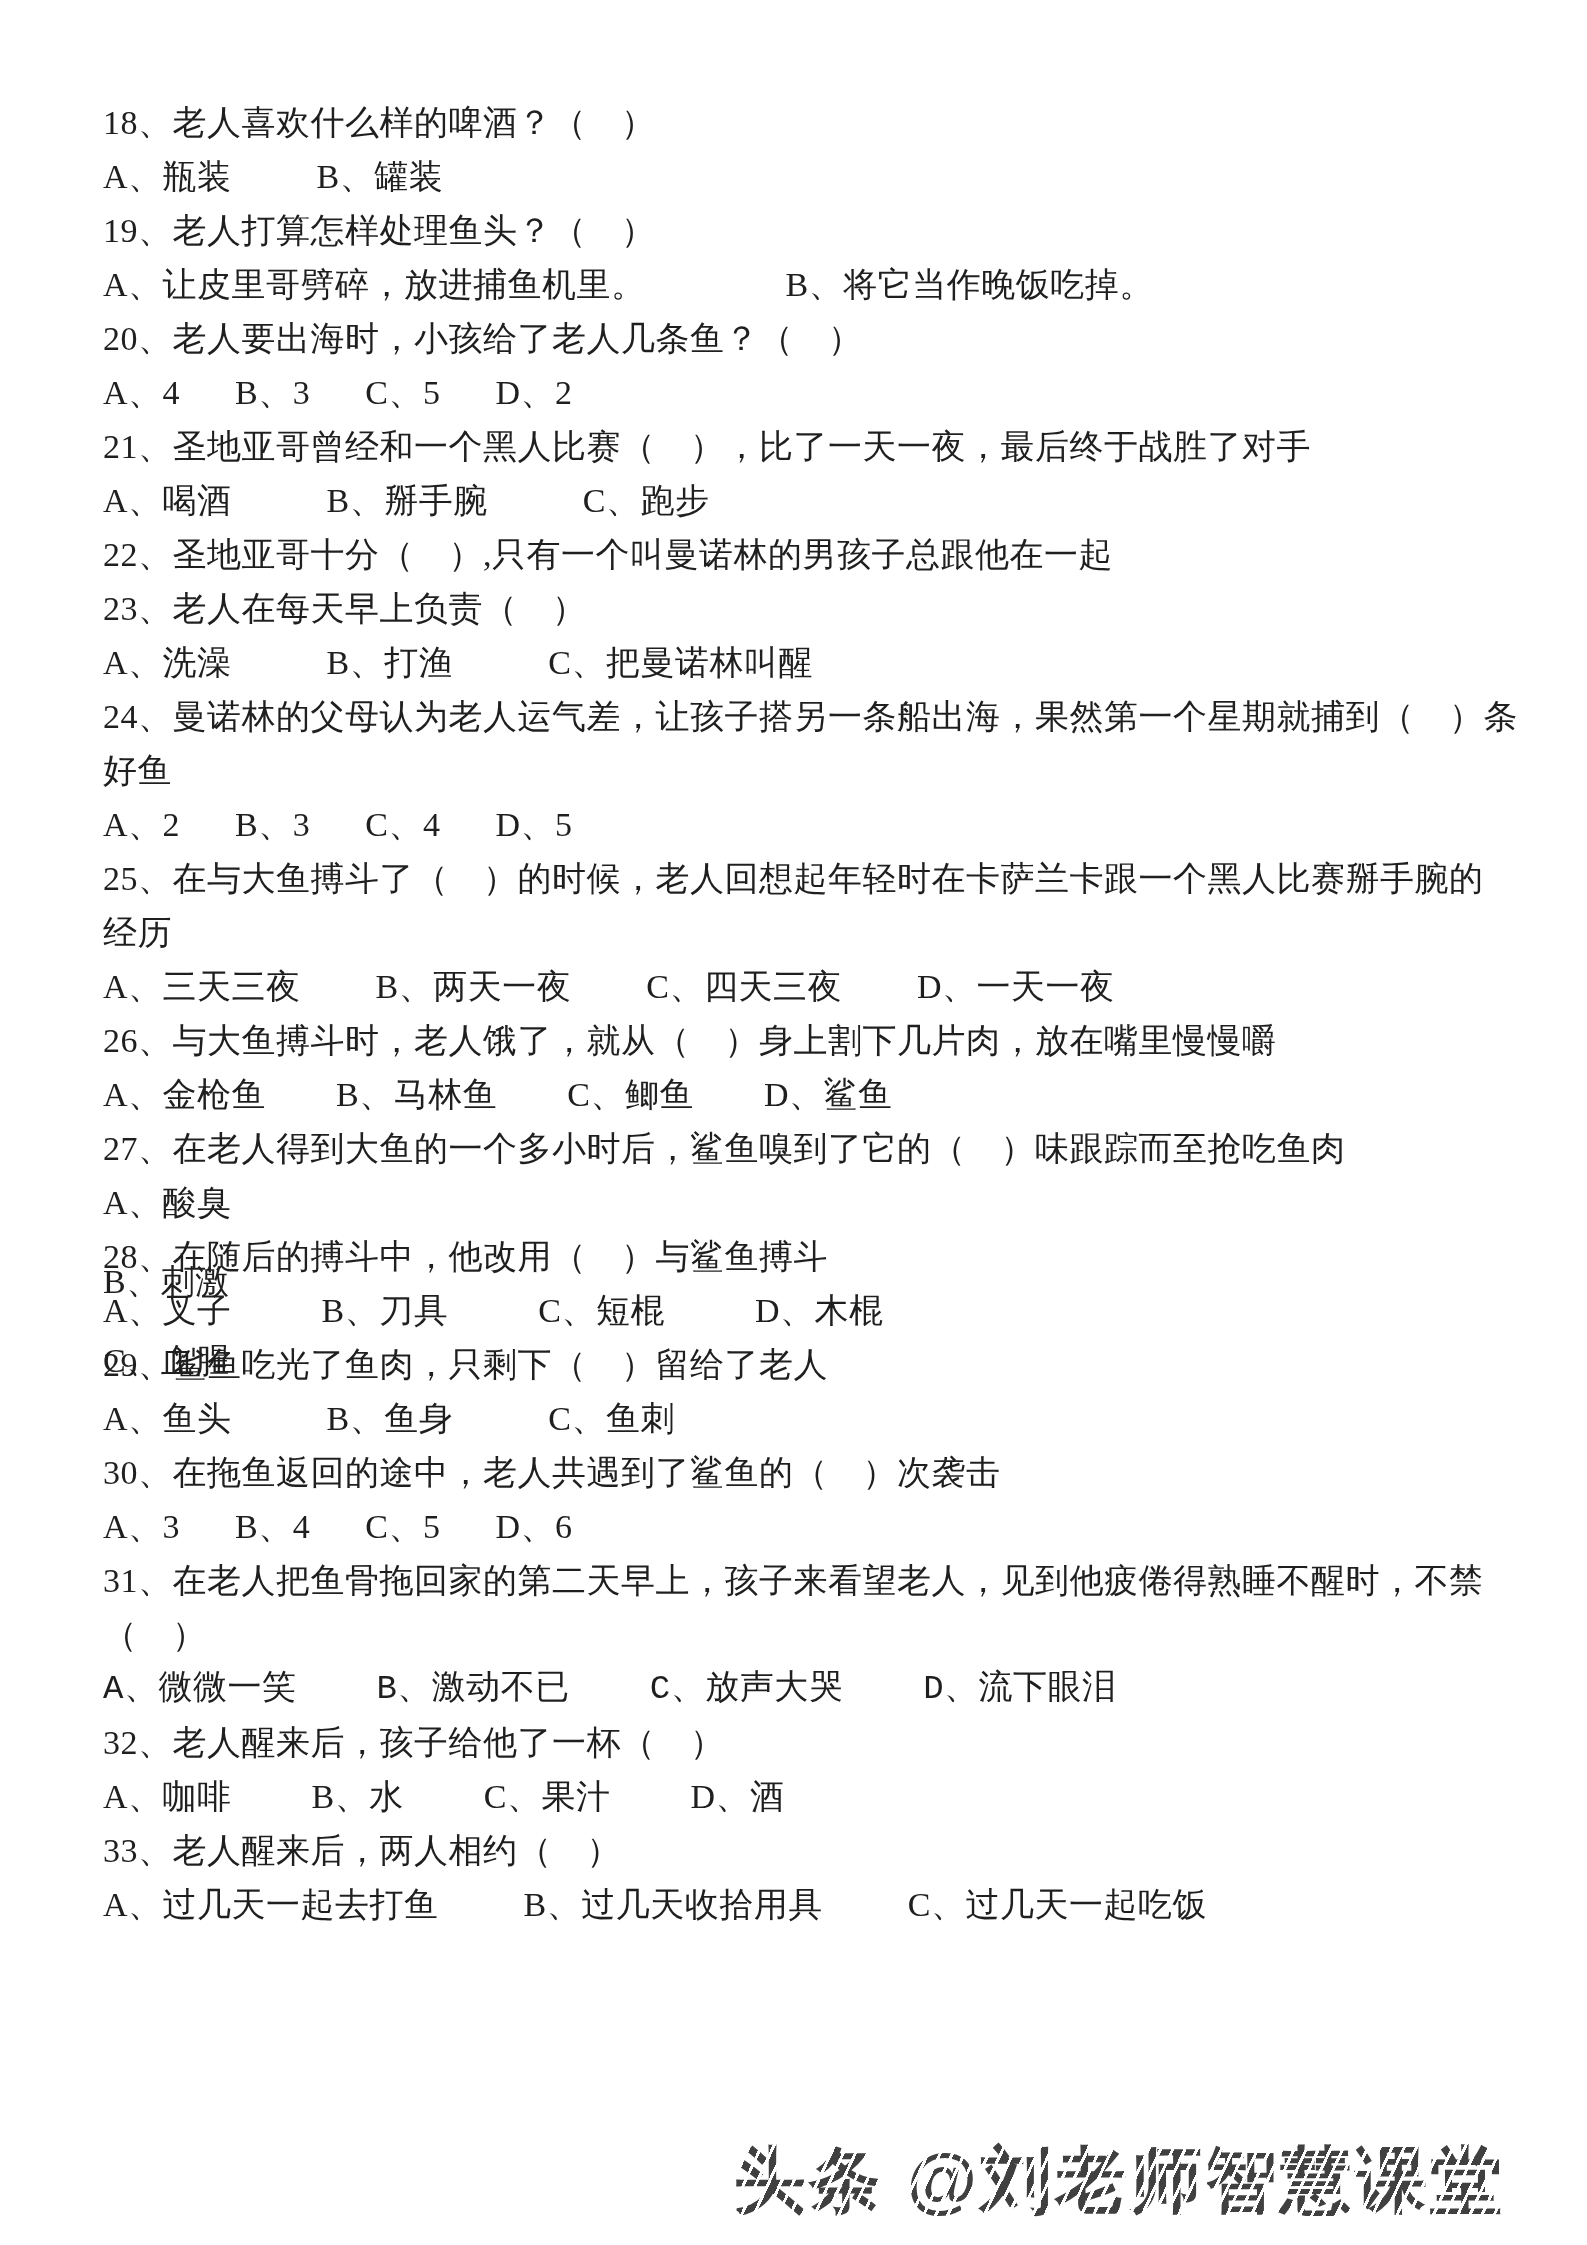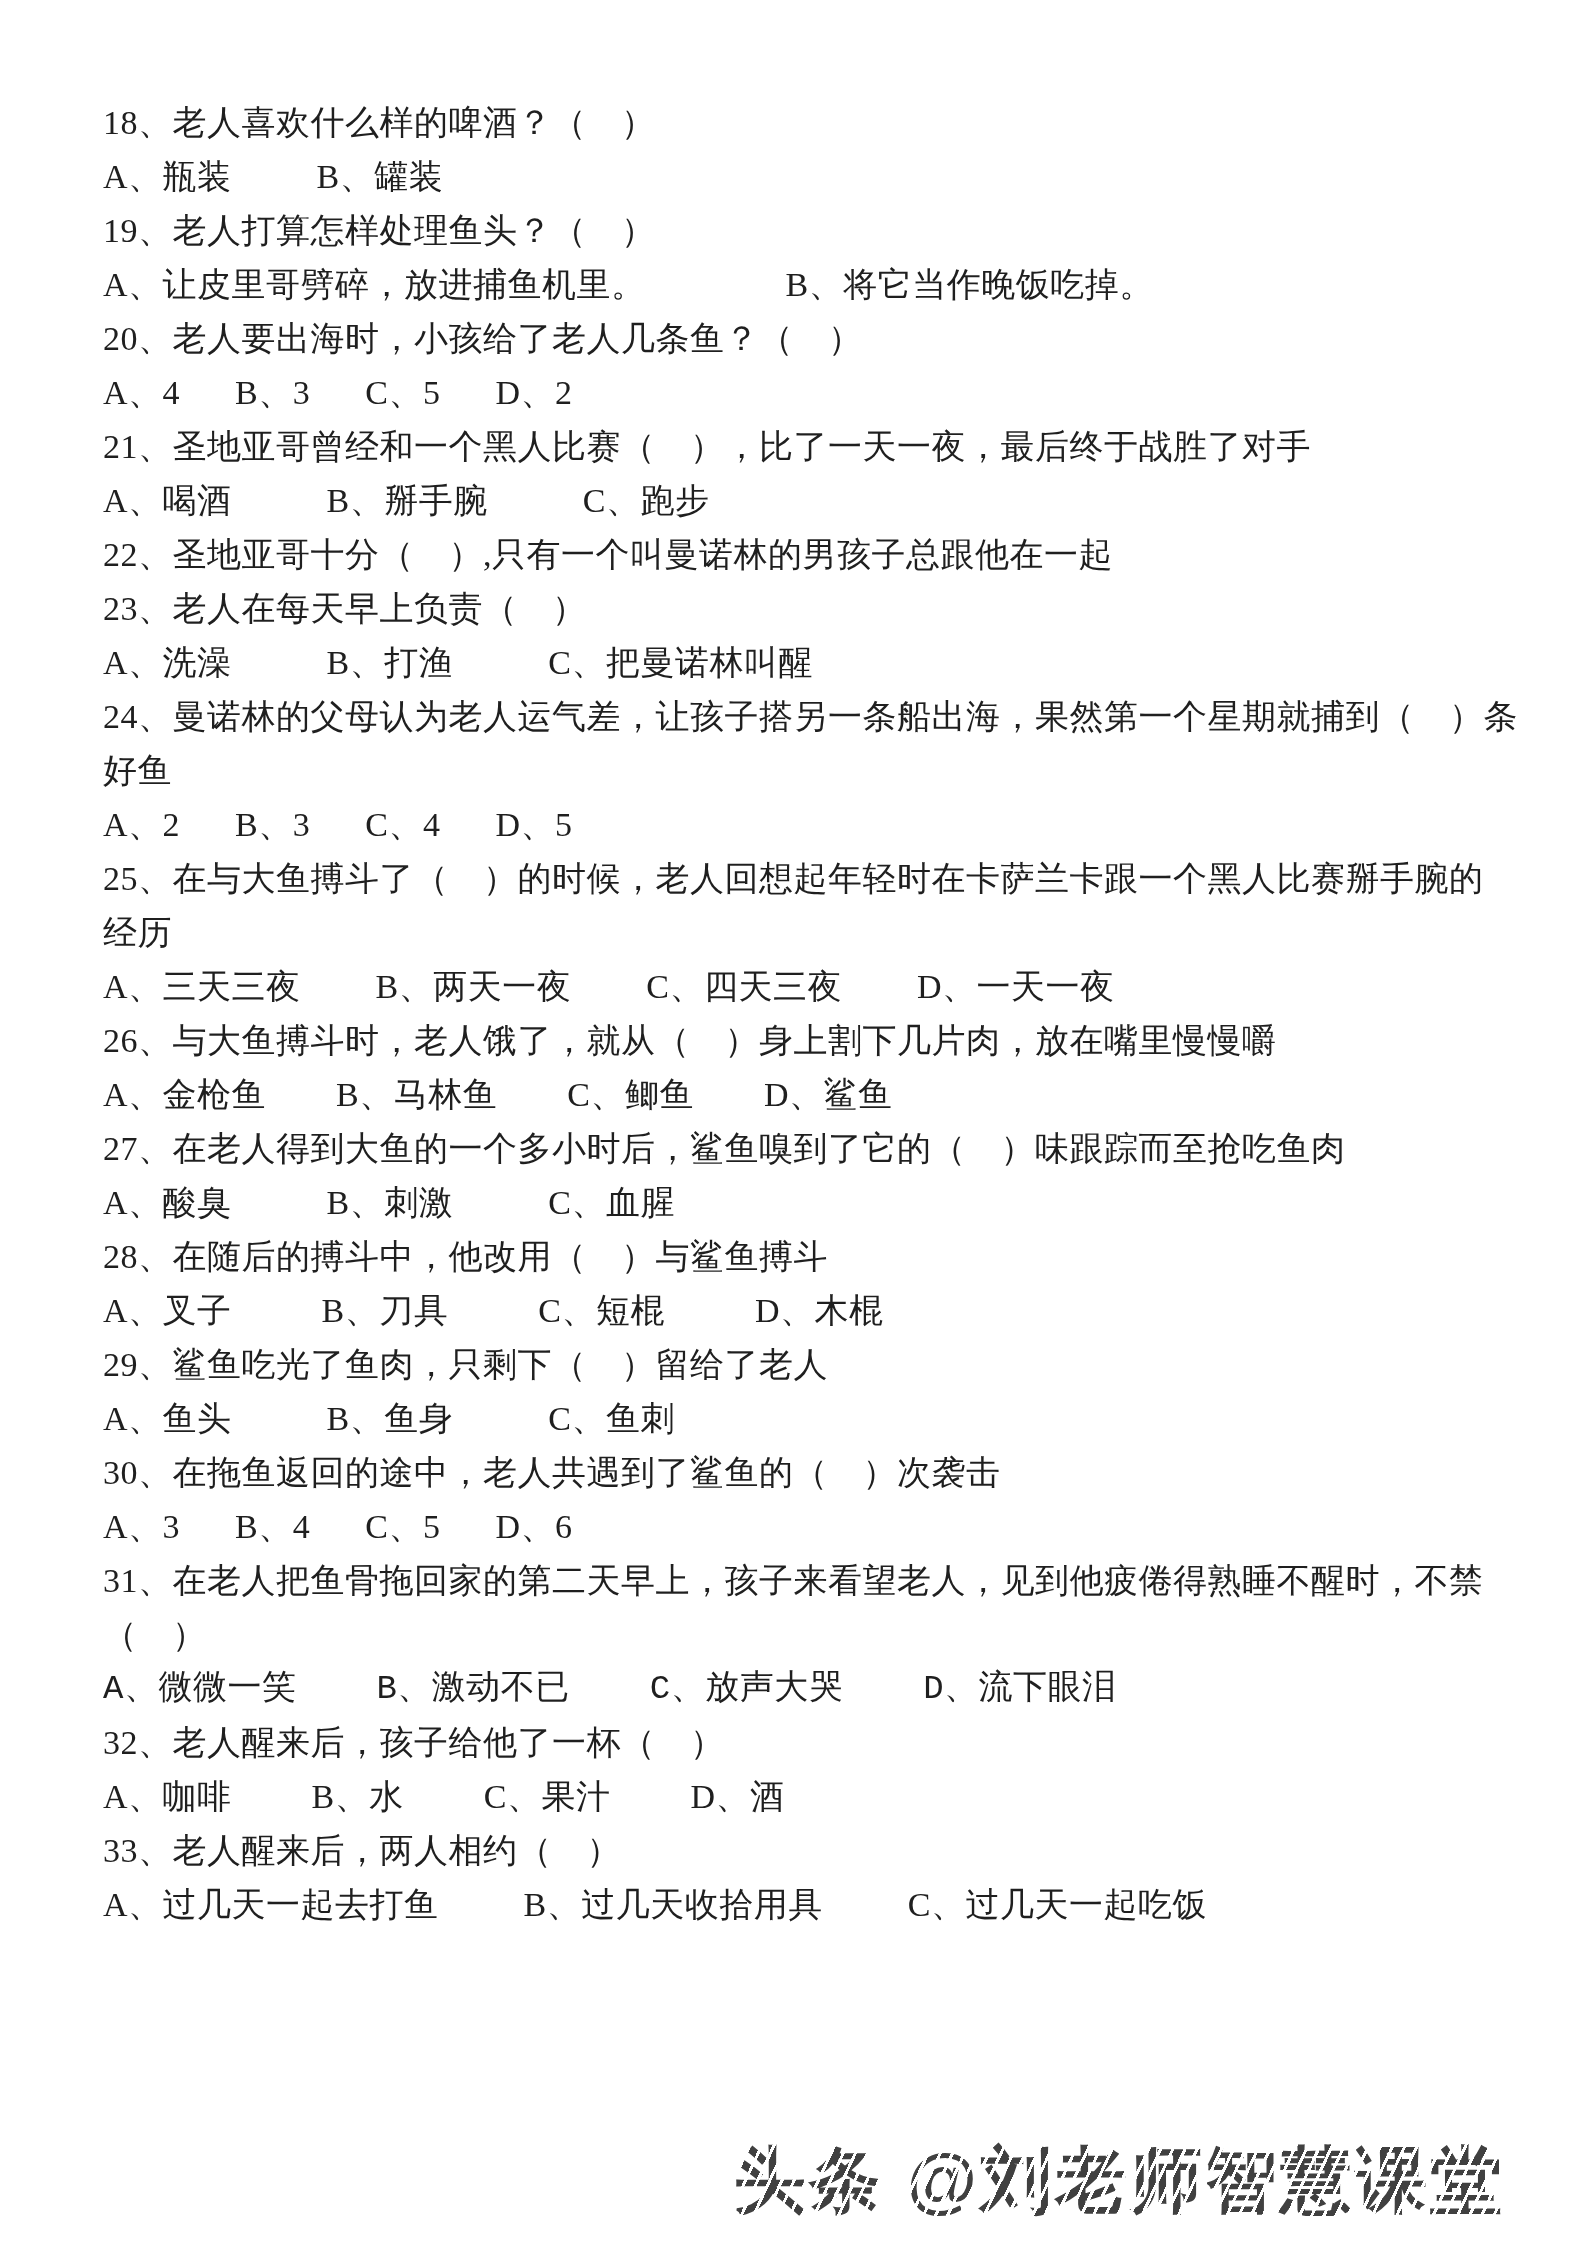--- a/index.html
+++ b/index.html
@@ -99,21 +99,21 @@
         <span class="opt">D、一天一夜</span>
       </div>
       <div class="line">26、与大鱼搏斗时，老人饿了，就从（　）身上割下几片肉，放在嘴里慢慢嚼</div>
       <div class="line opts" style="column-gap: 70px;">
         <span class="opt">A、金枪鱼</span>
         <span class="opt">B、马林鱼</span>
         <span class="opt">C、鲫鱼</span>
         <span class="opt">D、鲨鱼</span>
       </div>
       <div class="line">27、在老人得到大鱼的一个多小时后，鲨鱼嗅到了它的（　）味跟踪而至抢吃鱼肉</div>
-      <div class="line opts" style="column-gap: 95px;">
+      <div class="line opts" style="column-gap: 95px; flex-direction: column;">
         <span class="opt">A、酸臭</span>
         <span class="opt">B、刺激</span>
         <span class="opt">C、血腥</span>
       </div>
       <div class="line">28、在随后的搏斗中，他改用（　）与鲨鱼搏斗</div>
       <div class="line opts" style="column-gap: 90px;">
         <span class="opt">A、叉子</span>
         <span class="opt">B、刀具</span>
         <span class="opt">C、短棍</span>
         <span class="opt">D、木棍</span>

